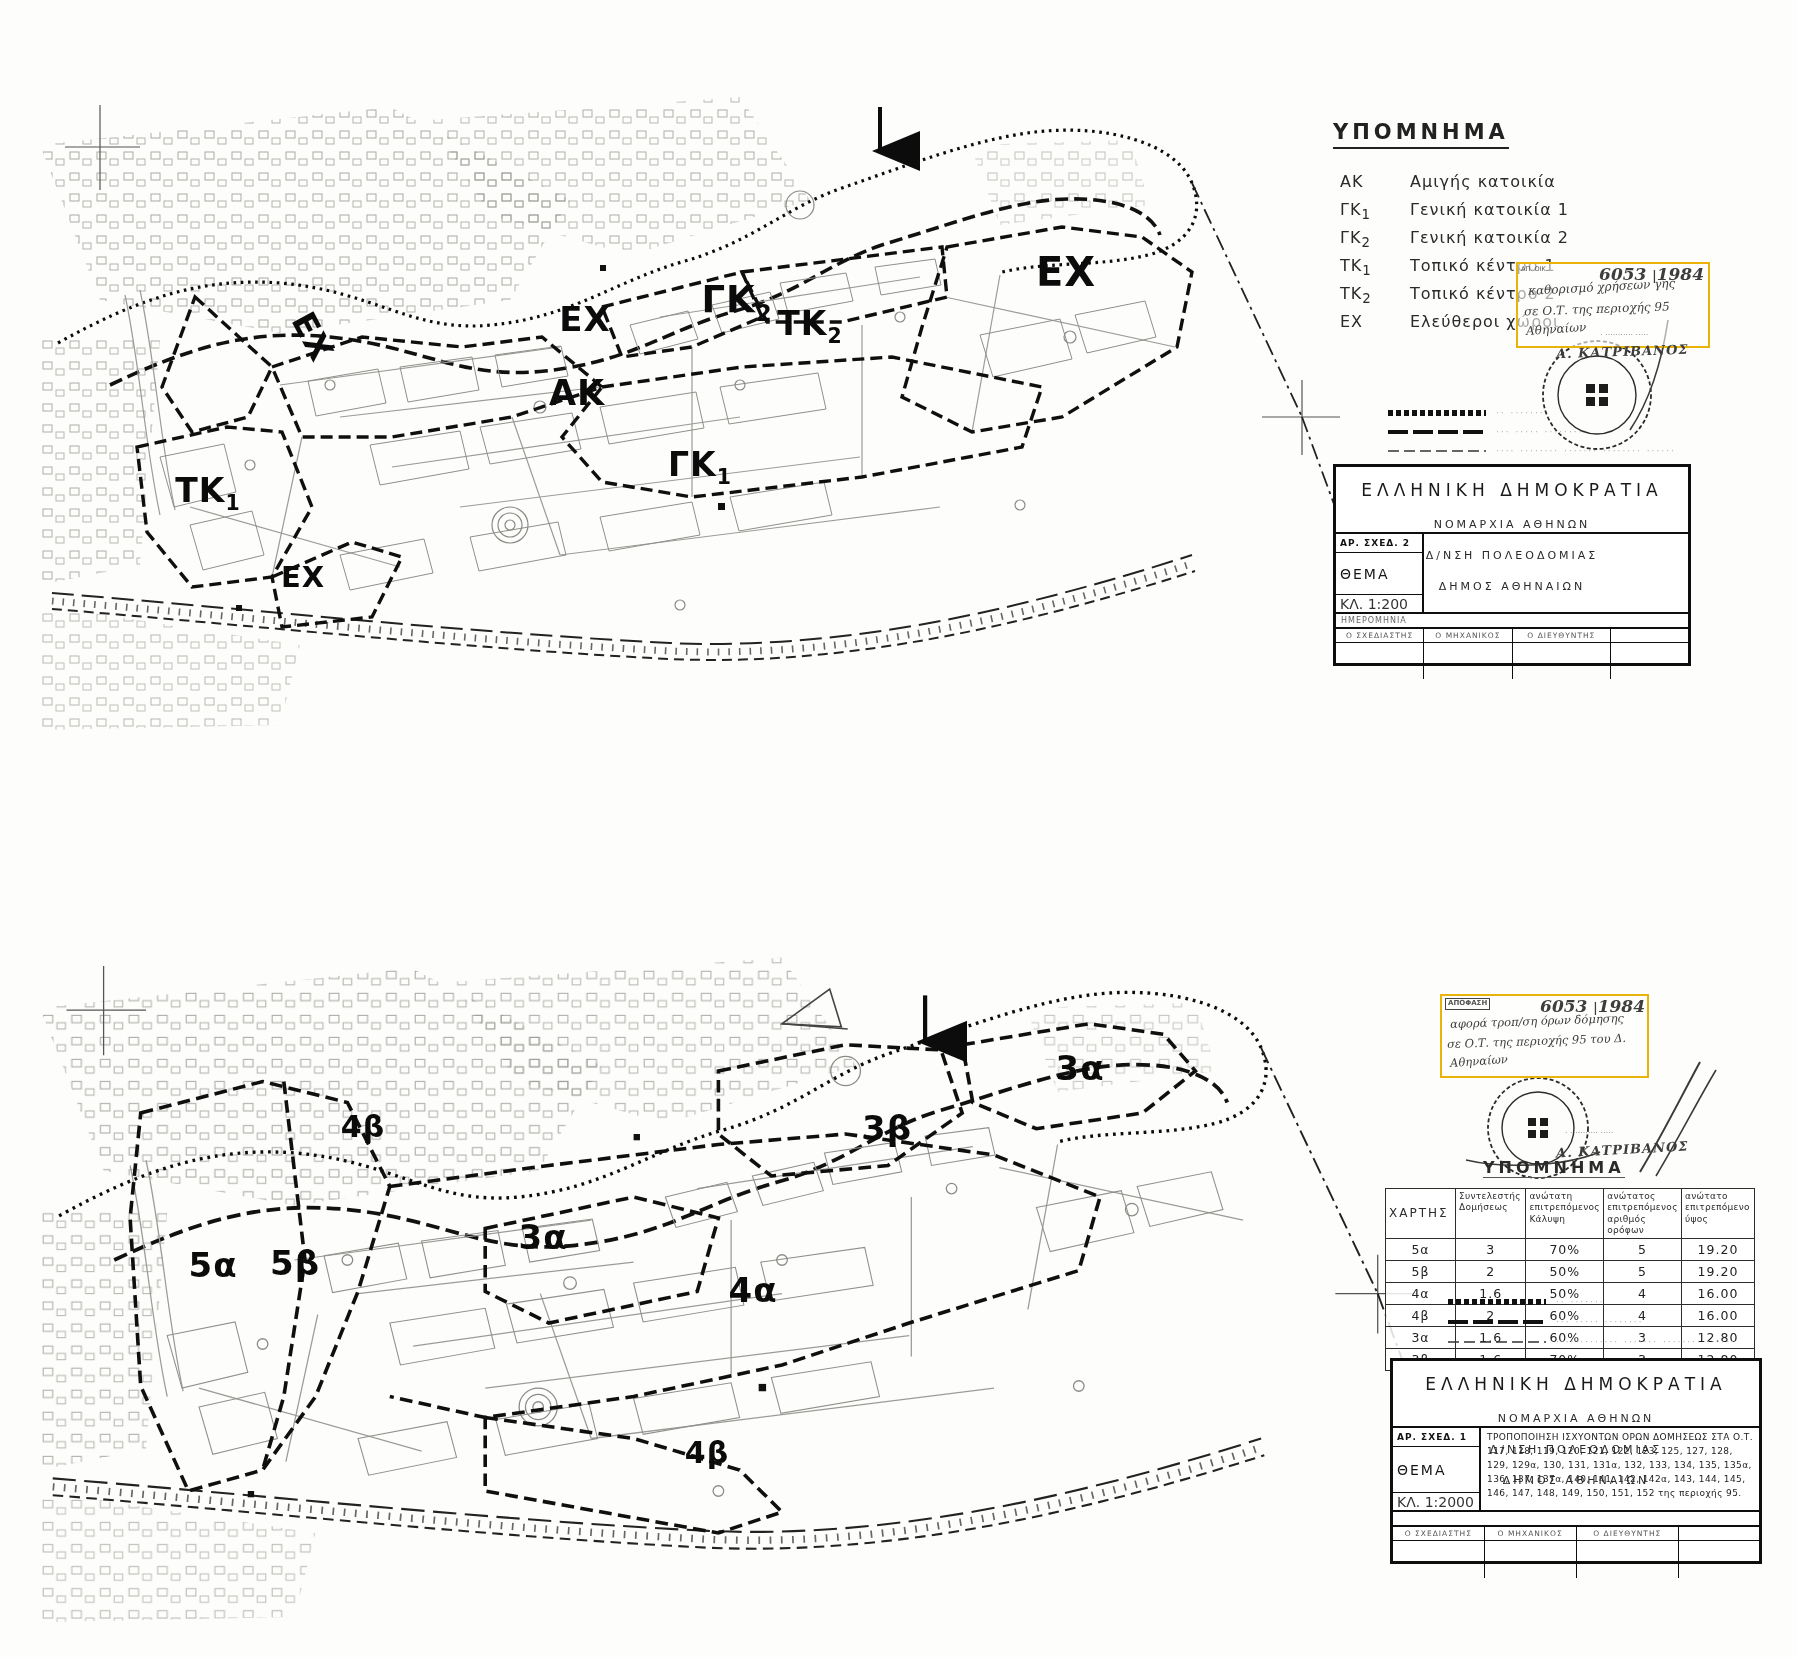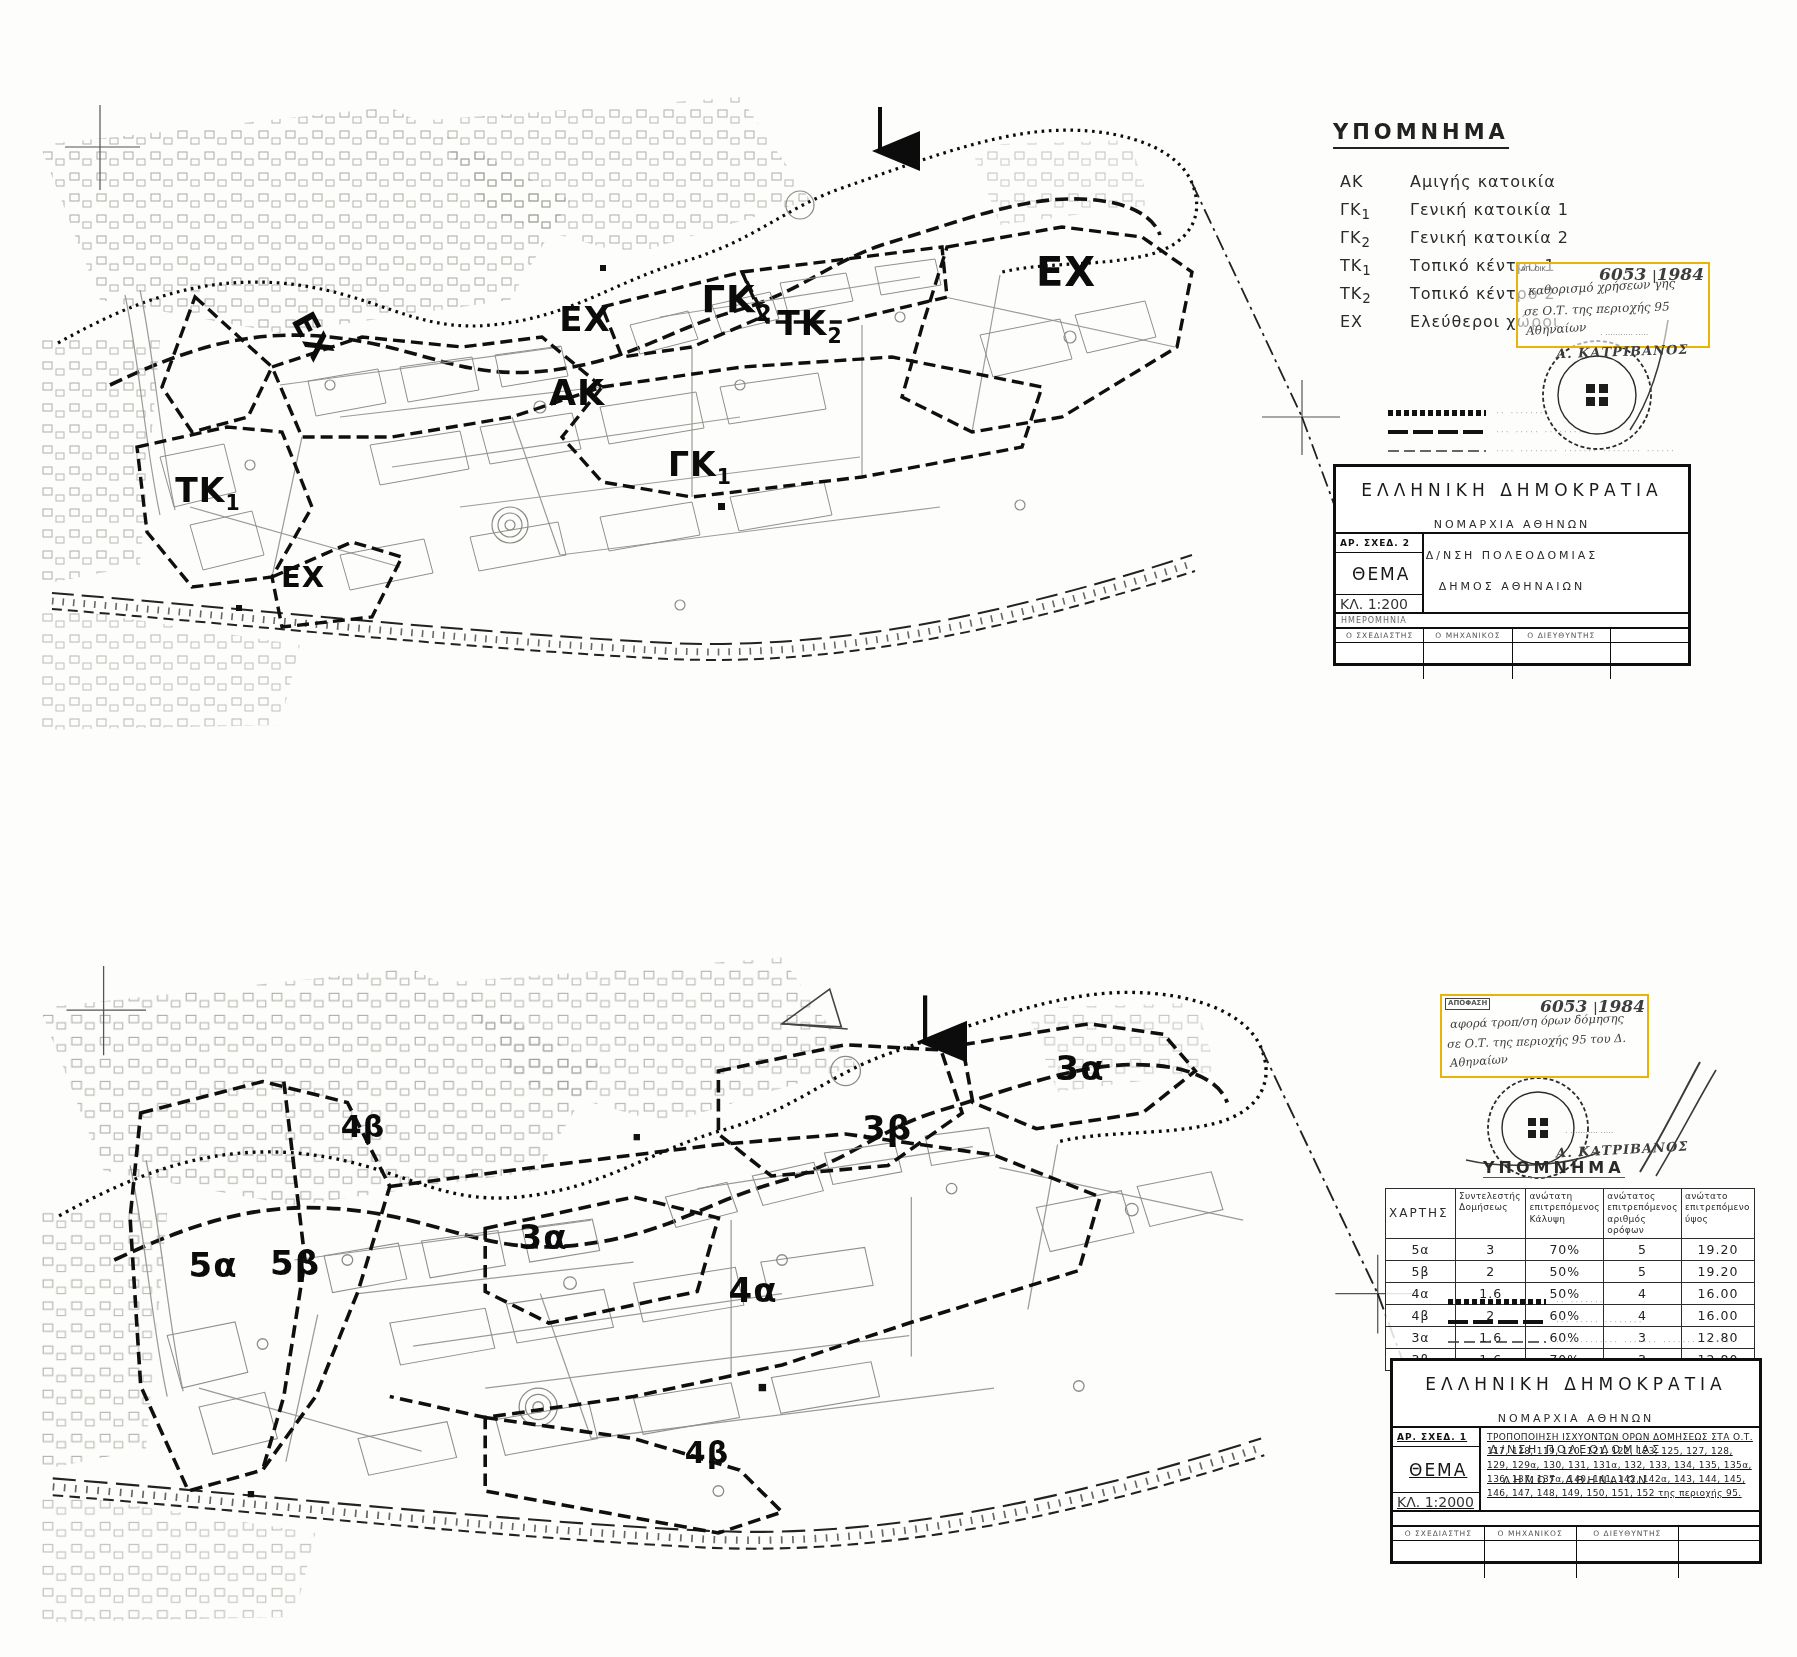--- a/index.html
+++ b/index.html
@@ -34,22 +34,22 @@
 
   
   .tblock{position:absolute;border:3px solid #0e0e0e;background:#fff;}
   .tb-head{border-bottom:2px solid #0e0e0e;text-align:center;padding-top:13px;}
   .tb-l1{font-size:17px;letter-spacing:5px;color:#1a1a1a;}
   .tb-l2{font-size:11px;letter-spacing:3px;color:#2a2a2a;margin-top:18px;}
   .tb-mid{display:flex;border-bottom:2px solid #0e0e0e;}
   .tb-left{width:86px;border-right:2px solid #0e0e0e;display:flex;flex-direction:column;}
   .tb-ar{height:18px;border-bottom:1.5px solid #0e0e0e;font-size:9px;font-weight:bold;
          display:flex;align-items:center;padding-left:4px;letter-spacing:1px;}
-  .tb-thema{height:41px;border-bottom:1.5px solid #0e0e0e;font-size:17px;letter-spacing:2px;
-            display:flex;align-items:center;padding-left:16px;color:#161616;}
+  .tb-thema{height:41px;border-bottom:1.5px solid #0e0e0e;font-size:14px;letter-spacing:2px;
+            display:flex;align-items:center;padding-left:4px;color:#161616;}
   .tb-kl{height:17px;font-size:14px;display:flex;align-items:center;padding-left:4px;color:#333;}
   .tb-theme-text{flex:1;font-size:9px;line-height:1.55;padding:3px 6px;color:#222;letter-spacing:.4px;}
   .tb-date{height:13px;border-bottom:2px solid #0e0e0e;font-size:8px;color:#666;
            display:flex;align-items:center;padding-left:5px;letter-spacing:1px;}
   .tb-sigs{display:flex;border-bottom:1.5px solid #0e0e0e;}
   .tb-sig{height:13px;font-size:7.5px;color:#555;letter-spacing:1px;display:flex;
           align-items:center;justify-content:center;border-right:1.5px solid #0e0e0e;}
   .tb-empty{display:flex;}
   .tb-ecell{border-right:1.5px solid #0e0e0e;}
 
@@ -437,21 +437,21 @@
     <span class="lline-text">···· ········ ······· ········ ······</span>
     </div>
 
   <div class="tblock" style="left:1390px;top:1358px;width:366px;height:200px;">
     <div class="tb-head" style="height:52px;">
       <div class="tb-l1">ΕΛΛΗΝΙΚΗ ΔΗΜΟΚΡΑΤΙΑ</div>
       <div class="tb-l2">ΝΟΜΑΡΧΙΑ ΑΘΗΝΩΝ</div>
       <div class="tb-l2">Δ/ΝΣΗ ΠΟΛΕΟΔΟΜΙΑΣ</div>
       <div class="tb-l2">ΔΗΜΟΣ ΑΘΗΝΑΙΩΝ</div>
     </div>
-    <div class="tb-mid" style="height:82px;text-decoration:underline;">
+    <div class="tb-mid" style="height:82px;">
       <div class="tb-left">
         <div class="tb-ar">ΑΡ. ΣΧΕΔ. 1</div>
         <div class="tb-thema" style="height:45px;">ΘΕΜΑ</div>
         <div class="tb-kl">ΚΛ. 1:2000</div>
       </div>
       <div class="tb-theme-text">ΤΡΟΠΟΠΟΙΗΣΗ ΙΣΧΥΟΝΤΩΝ ΟΡΩΝ ΔΟΜΗΣΕΩΣ ΣΤΑ Ο.Τ. 117, 118, 119, 120, 121, 122, 123, 125, 127, 128, 129, 129α, 130, 131, 131α, 132, 133, 134, 135, 135α, 136, 137, 137α, 140, 141, 142, 142α, 143, 144, 145, 146, 147, 148, 149, 150, 151, 152 της περιοχής 95.</div>
     </div>
     <div class="tb-date"></div>
     <div class="tb-sigs" style="height:13px;">
       <div class="tb-sig" style="width:25%;">Ο ΣΧΕΔΙΑΣΤΗΣ</div>

